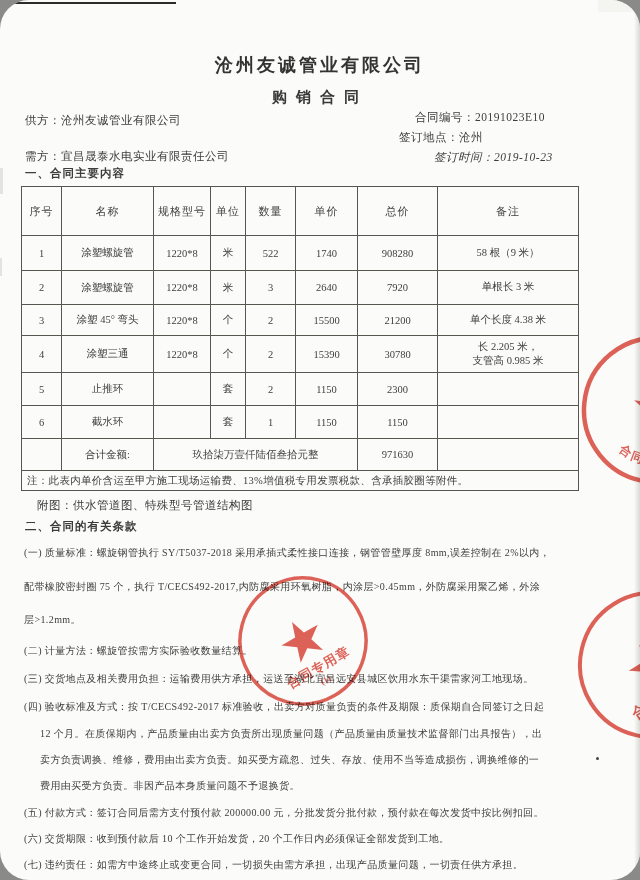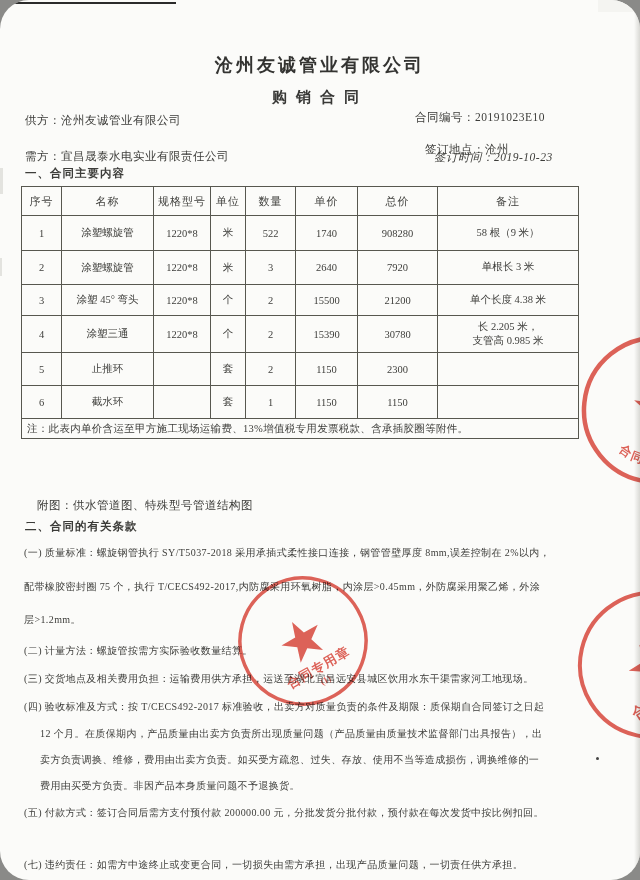--- a/index.html
+++ b/index.html
@@ -23,21 +23,21 @@
 
   .title{position:absolute;left:0;top:53px;width:640px;text-align:center;
     font-size:18px;font-weight:700;letter-spacing:3px;color:#333331;}
   .subtitle{position:absolute;left:0;top:88px;width:640px;text-align:center;
     font-size:15px;font-weight:700;letter-spacing:9px;color:#38383六;color:#383836;}
 
   .meta{position:absolute;font-size:11.5px;letter-spacing:0.5px;color:#3d3d3a;}
   .m-supplier{left:25px;top:113px;}
   .m-buyer{left:25px;top:149px;}
   .m-no{left:415px;top:110px;}
-  .m-place{left:425px;top:130px;margin-top:12px;}
+  .m-place{left:399px;top:130px;}
   .m-date{left:434px;top:150px;font-style:italic;}
   .sec1{left:25px;top:166px;font-weight:700;letter-spacing:1px;}
 
   table.items{
     position:absolute;left:21px;top:186px;width:557px;
     border-collapse:collapse;table-layout:fixed;
     font-size:10.5px;color:#3e3e3b;
   }
   table.items td,table.items th{
     border:1px solid #57574f;text-align:center;vertical-align:middle;
@@ -87,21 +87,21 @@
       <col style="width:40px">
         <col style="width:92px">
         <col style="width:57px">
         <col style="width:35px">
       <col style="width:50px">
         <col style="width:62px">
         <col style="width:80px">
         <col style="width:141px">
     </colgroup>
     <tbody>
-        <tr style="height:29px">
+        <tr style="height:49px">
       <th>序号</th>
       <th>名称</th>
       <th>规格型号</th>
       <th>单位</th>
       <th>数量</th>
       <th>单价</th>
       <th>总价</th>
       <th>备注</th>
     </tr>
     <tr style="height:35px">
@@ -157,40 +157,48 @@
     </tr>
     <tr style="height:33px">
       <td>6</td>
       <td>截水环</td>
       <td></td>
       <td>套</td>
       <td>1</td>
       <td>1150</td>
       <td>1150</td>
       <td class="col-remark"></td>
+    </tr>
+    <tr style="height:32px">
+      <td></td>
+      <td>合计金额:</td>
+      <td colspan="4">玖拾柒万壹仟陆佰叁拾元整</td>
+      <td>971630</td>
+      <td></td>
     </tr>
     <tr class="note-row" style="height:20px">
       <td colspan="8">注：此表内单价含运至甲方施工现场运输费、13%增值税专用发票税款、含承插胶圈等附件。</td>
     </tr>
   </tbody>
     </table>
 
   <div class="attach">附图：供水管道图、特殊型号管道结构图</div>
   <div class="sec2">二、合同的有关条款</div>
 
   <div class="ln" style="top:546px">(一) 质量标准：螺旋钢管执行 SY/T5037-2018 采用承插式柔性接口连接，钢管管壁厚度 8mm,误差控制在 2%以内，</div>
   <div class="ln" style="top:580px">配带橡胶密封圈 75 个，执行 T/CECS492-2017,内防腐采用环氧树脂，内涂层&gt;0.45mm，外防腐采用聚乙烯，外涂</div>
   <div class="ln" style="top:613px">层&gt;1.2mm。</div>
   <div class="ln" style="top:644px">(二) 计量方法：螺旋管按需方实际验收数量结算。</div>
   <div class="ln" style="top:672px">(三) 交货地点及相关费用负担：运输费用供方承担，运送至湖北宜昌远安县城区饮用水东干渠雷家河工地现场。</div>
   <div class="ln" style="top:700px">(四) 验收标准及方式：按 T/CECS492-2017 标准验收，出卖方对质量负责的条件及期限：质保期自合同签订之日起</div>
   <div class="ln indent" style="top:727px">12 个月。在质保期内，产品质量由出卖方负责所出现质量问题（产品质量由质量技术监督部门出具报告），出</div>
   <div class="ln indent" style="top:779px">费用由买受方负责。非因产品本身质量问题不予退换货。</div>
   <div class="ln indent" style="top:753px">卖方负责调换、维修，费用由出卖方负责。如买受方疏忽、过失、存放、使用不当等造成损伤，调换维修的一</div>
   <div class="ln" style="top:806px">(五) 付款方式：签订合同后需方支付预付款 200000.00 元，分批发货分批付款，预付款在每次发货中按比例扣回。</div>
+  <div class="ln" style="top:832px">(六) 交货期限：收到预付款后 10 个工作开始发货，20 个工作日内必须保证全部发货到工地。</div>
   <div class="ln" style="top:858px">(七) 违约责任：如需方中途终止或变更合同，一切损失由需方承担，出现产品质量问题，一切责任供方承担。</div>
 
   <svg class="stamp st-buyer" width="160" height="160" viewBox="0 0 160 160">
     <g transform="rotate(6 80 80)">
       <circle cx="80" cy="80" r="72" fill="none" stroke="#d8372b" stroke-width="4.5"></circle>
       <path id="arcBuyer" d="M 80,136 A 56,56 0 1,1 79.99,136" fill="none"></path>
       <path id="arcBuyerBottom" d="M 30.6,104.1 A 55,55 0 0,0 129.4,104.1" fill="none"></path>
       <polygon fill="#d8372b" points="80,56 85.3,72.7 102.8,72.6 88.6,82.8 94.1,99.4 80,89 65.9,99.4 71.4,82.8 57.2,72.6 74.7,72.7"></polygon>
       <text font-size="13" letter-spacing="1.5">
         <textPath href="#arcBuyer" startOffset="50%" text-anchor="middle">宜昌晟泰水电实业有限责任公司</textPath>

